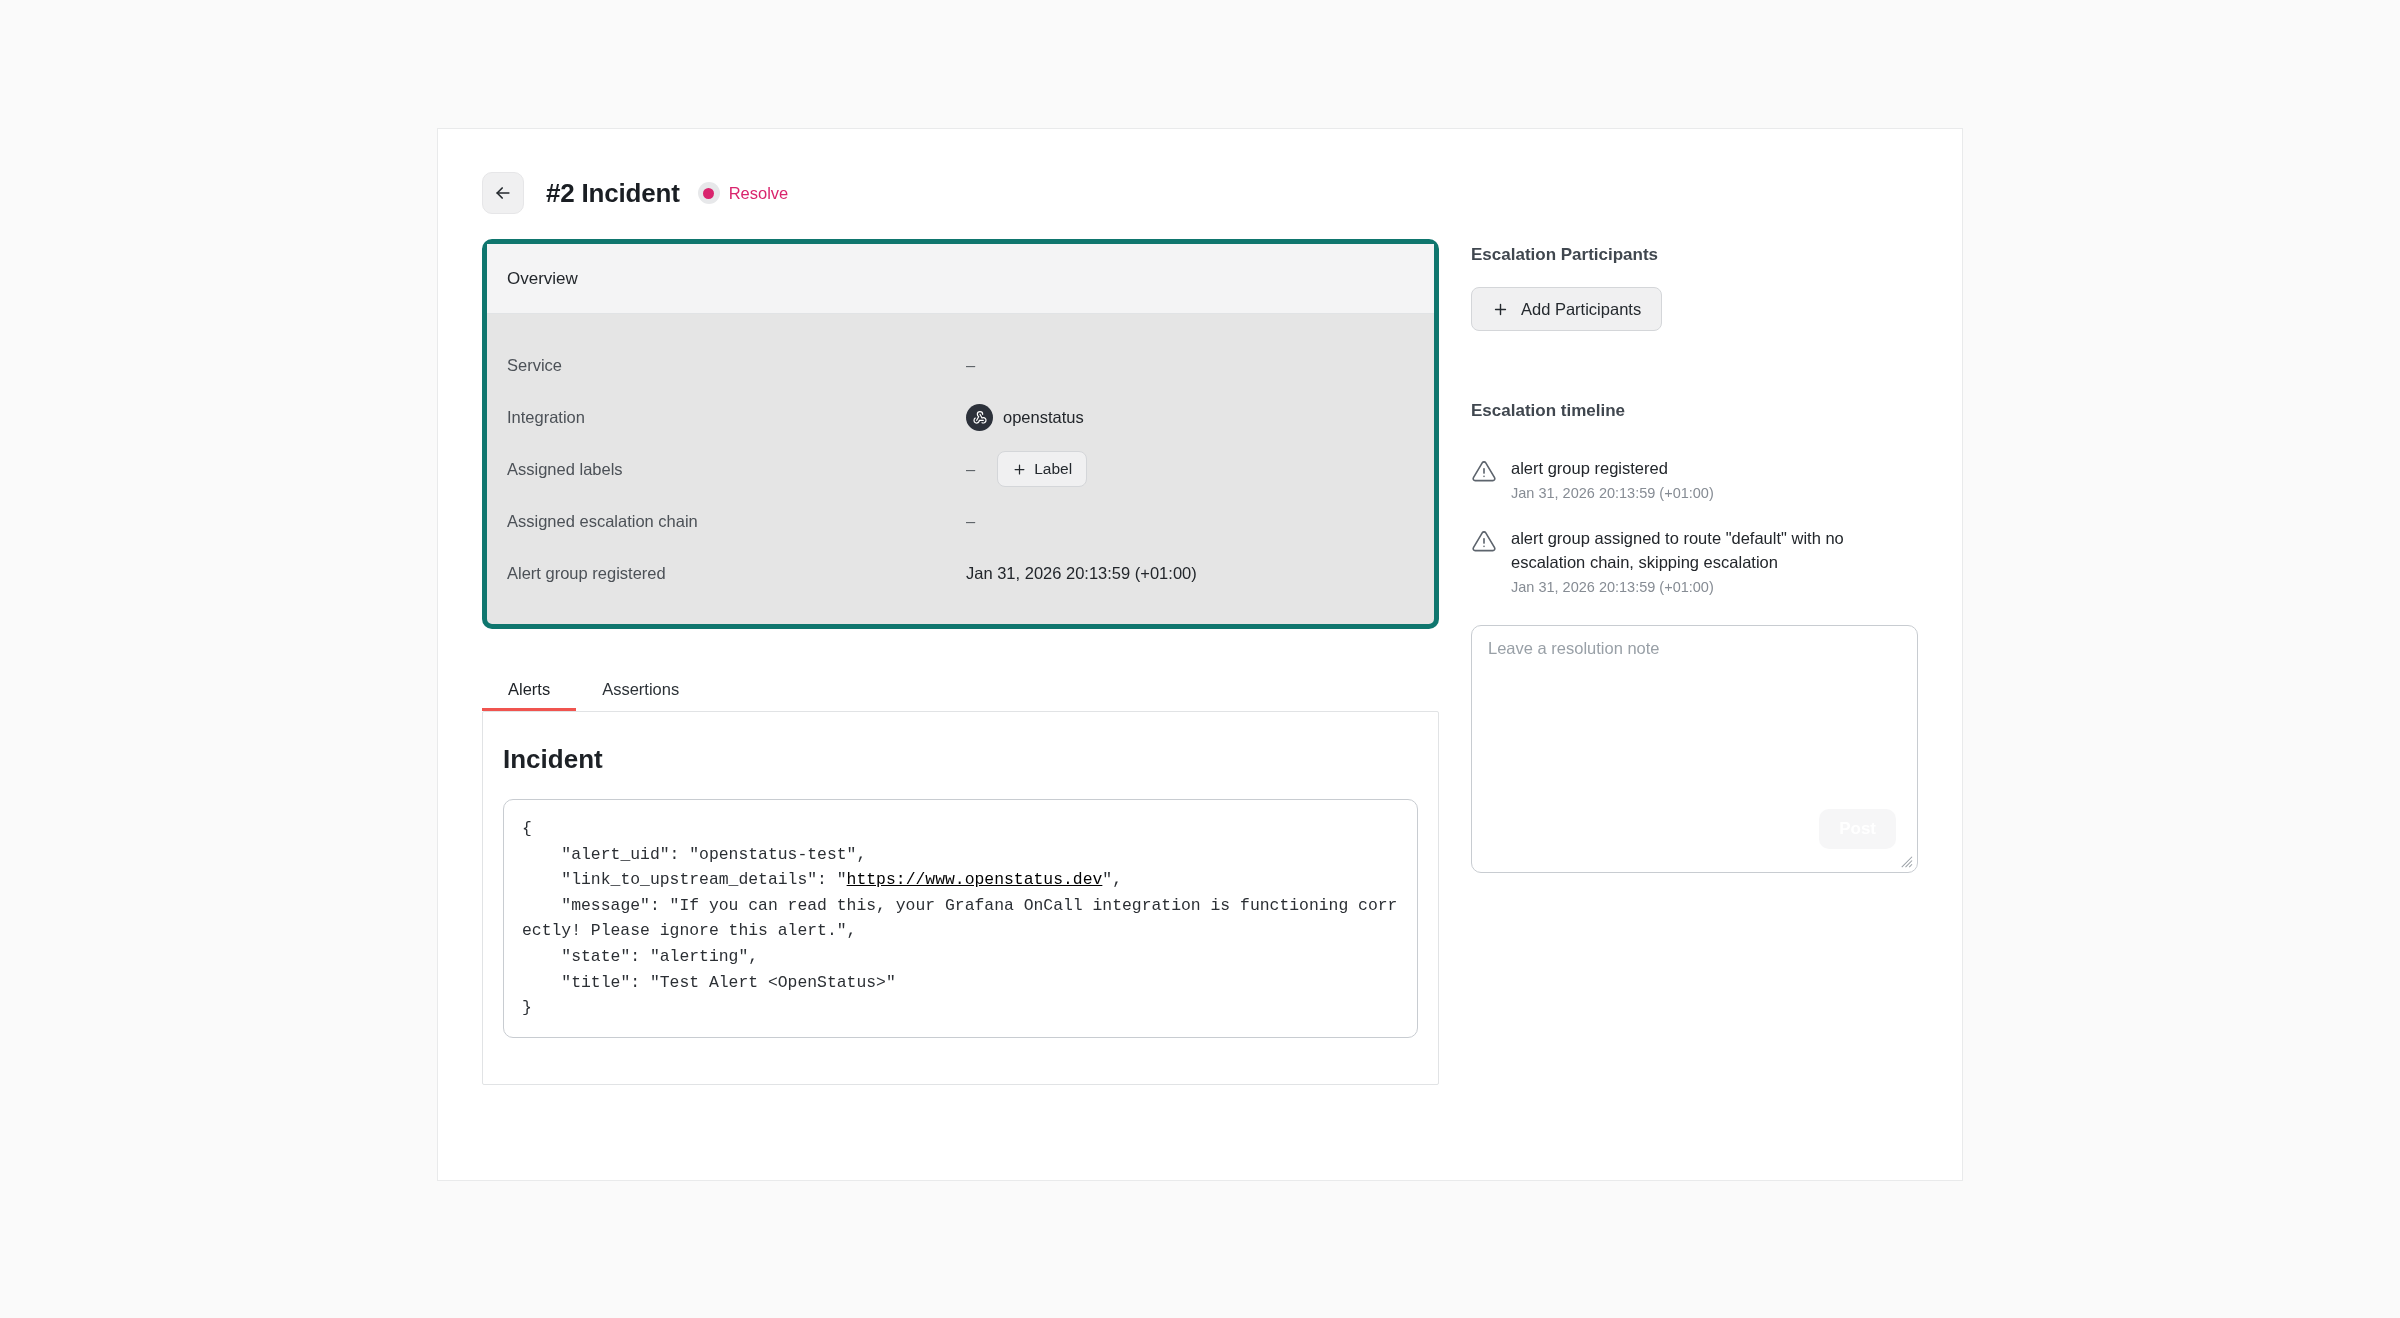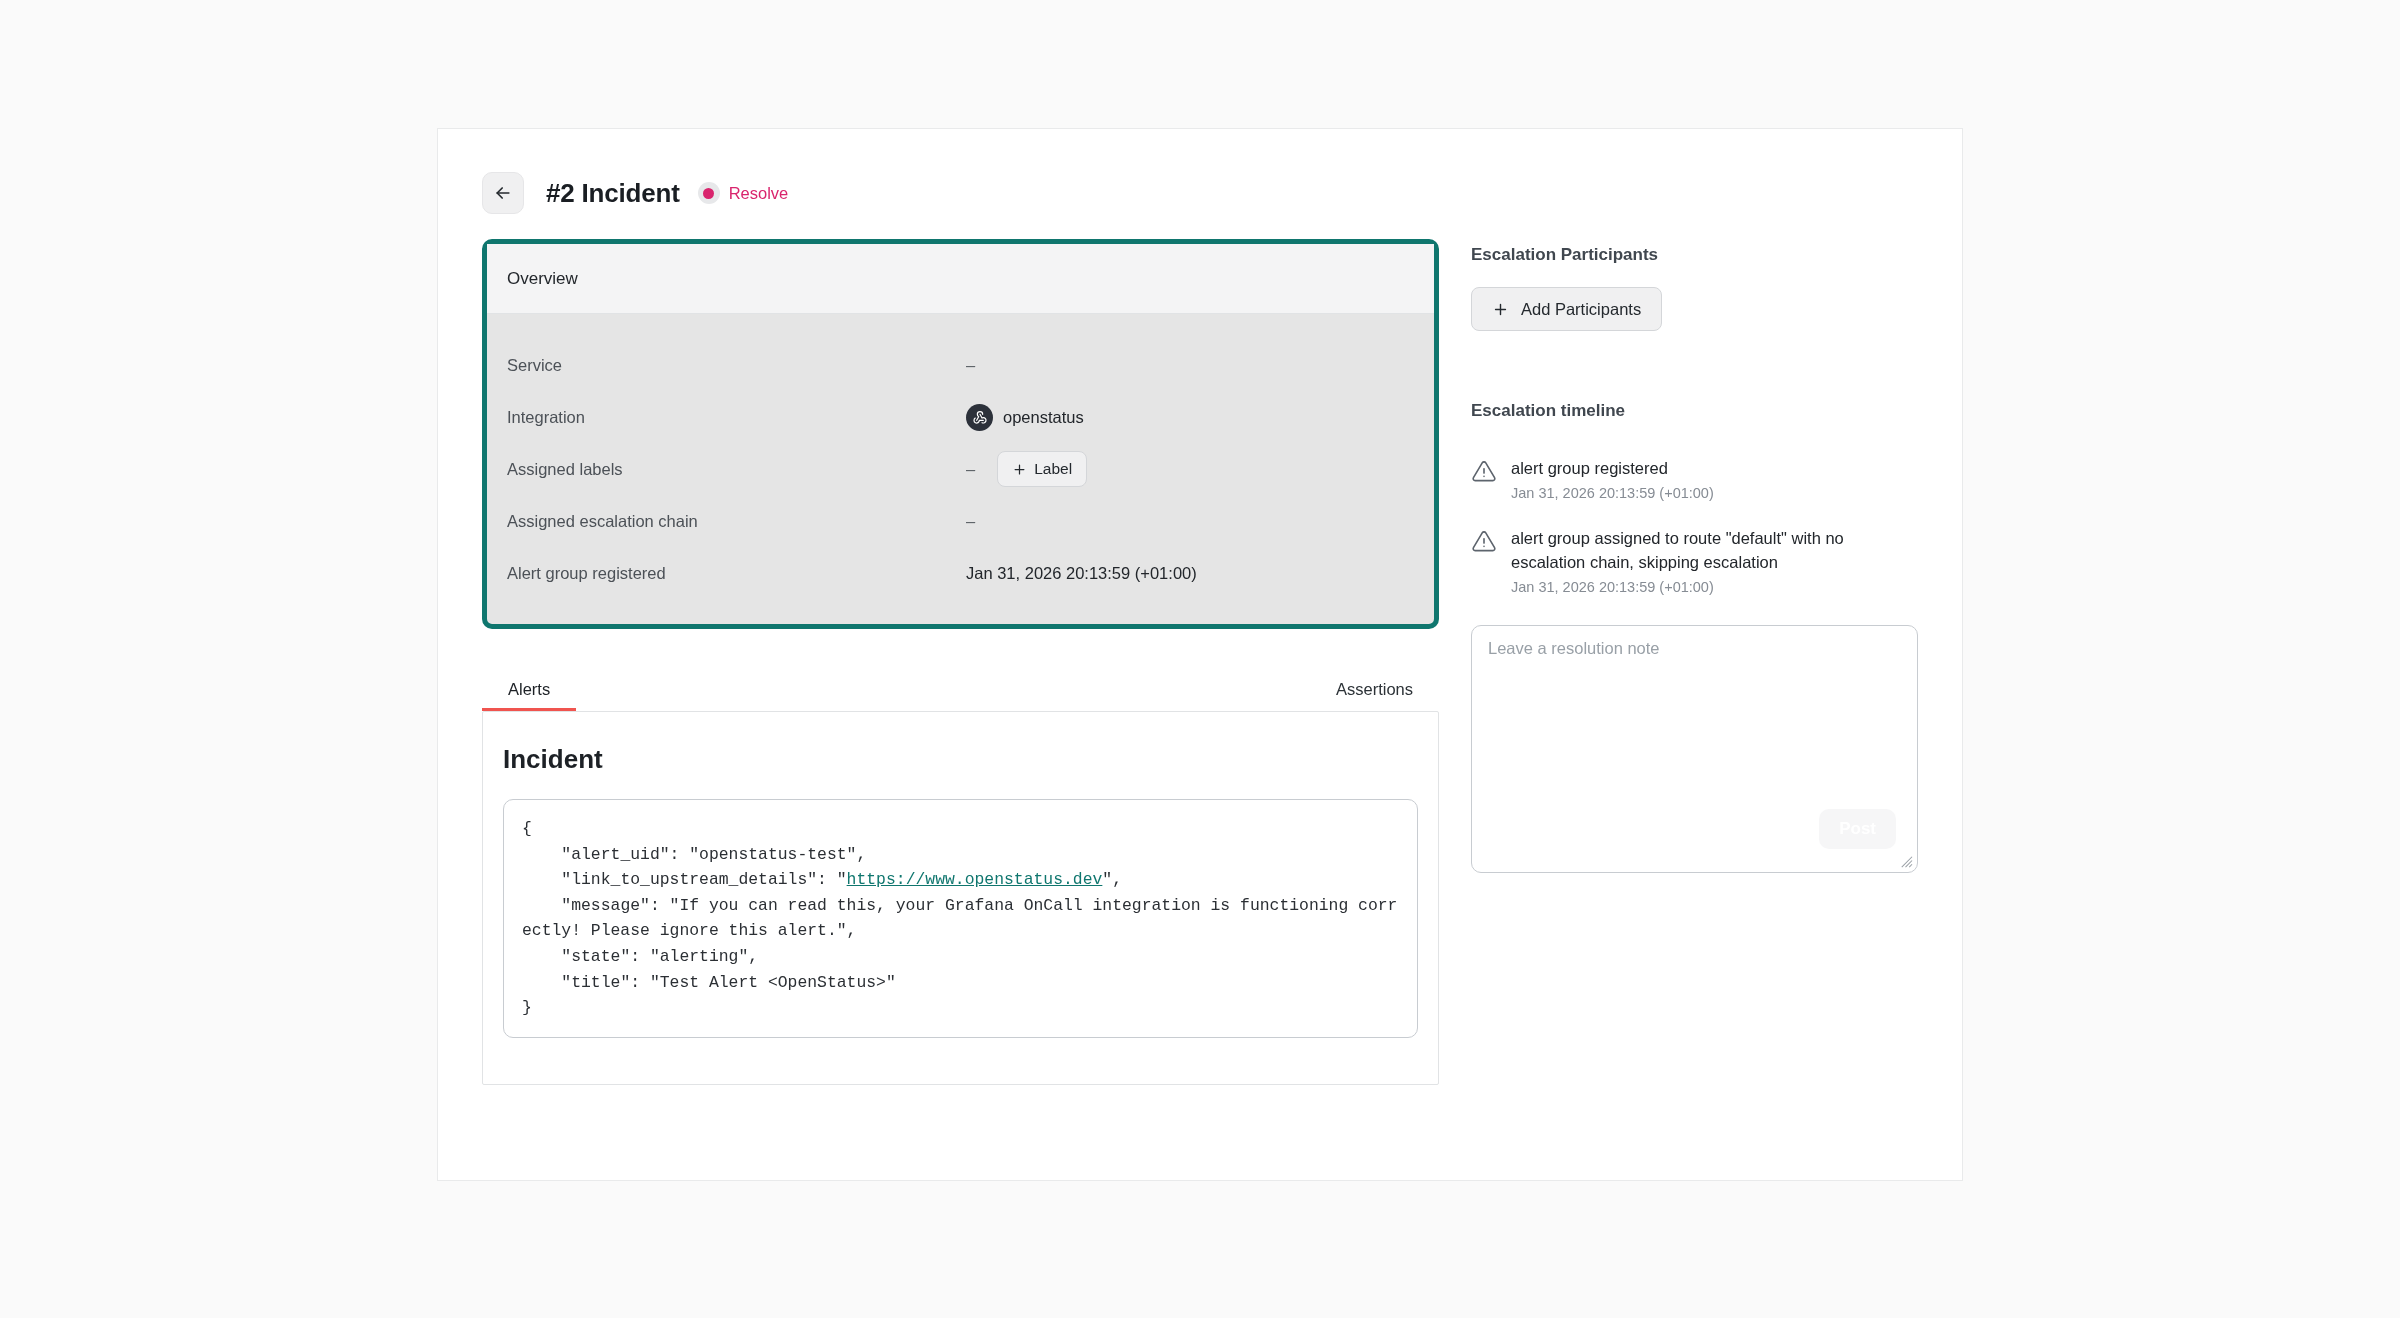--- a/index.html
+++ b/index.html
@@ -65,21 +65,21 @@
     height: 36px; padding: 0 14px; border-radius: 8px;
     background: #f0f0f1; border: 1px solid #d4d6d9;
     font-size: 15.5px; font-weight: 500; color: #24292e;
     display: inline-flex; align-items: center; gap: 7px; cursor: pointer; margin-left: 12px;
   }
   .integ-icon {
     width: 27px; height: 27px; border-radius: 50%; background: #2c313a;
     display: flex; align-items: center; justify-content: center; flex-shrink: 0;
   }
   
-  .tabs { display: flex; margin-top: 42px; justify-content: space-between; }
+  .tabs { display: flex; margin-top: 42px; }
   .tab {
     height: 40px; padding: 0 26px; display: flex; align-items: center;
     font-size: 16.5px; color: #2c3237; cursor: pointer;
     border-bottom: 3px solid transparent;
   }
   .tab.active { color: #1d2126; font-weight: 500; border-bottom-color: #f0544f; }
   
   .alerts-panel { border: 1px solid #e1e3e5; border-radius: 2px; }
   .alerts-bar {
     background: #f4f4f5; padding: 14px 20px;
@@ -89,21 +89,21 @@
   .latest-line b { font-weight: 700; }
   .alerts-content { padding: 4px 20px 46px; }
   .incident-title { margin-top: 28px; font-size: 26px; font-weight: 600; color: #1d2126; }
   .code-box {
     margin-top: 24px; border: 1px solid #c8ccd1; border-radius: 10px;
     padding: 16px 18px;
     font-family: "Liberation Mono", "DejaVu Sans Mono", monospace;
     font-size: 16.4px; line-height: 1.56; color: #2b2f34;
     white-space: pre-wrap; word-break: break-all;
   }
-  .code-box a { color: #0f766e; text-decoration: underline; cursor: pointer; }
+  .code-box a { color: #000000; text-decoration: underline; cursor: pointer; }
   
   .rc-title { font-size: 17px; font-weight: 600; color: #40474f; }
   .add-participants { margin-top: 22px; gap: 12px; }
   .tl-title { margin-top: 70px; }
   .tl-item { display: flex; gap: 14px; margin-top: 36px; }
   .tl-icon { flex-shrink: 0; color: #5d646d; margin-top: 2px; }
   .tl-text { font-size: 16.5px; color: #22262b; line-height: 1.42; }
   .tl-time { font-size: 14.5px; color: #868c94; margin-top: 5px; }
   .note-wrap { position: relative; margin-top: 30px; height: 248px; }
   .note-input {

